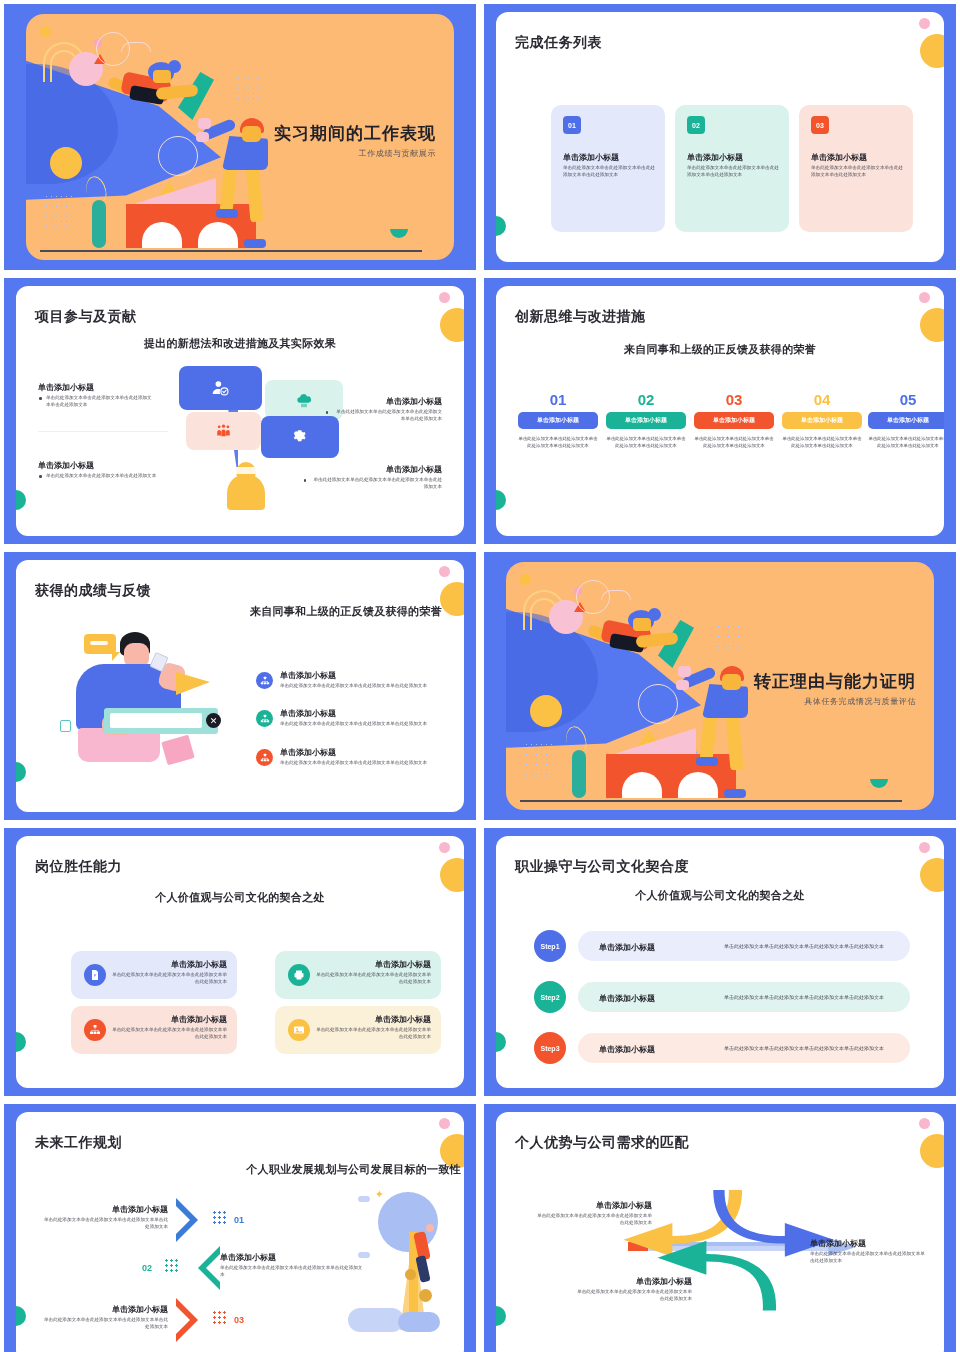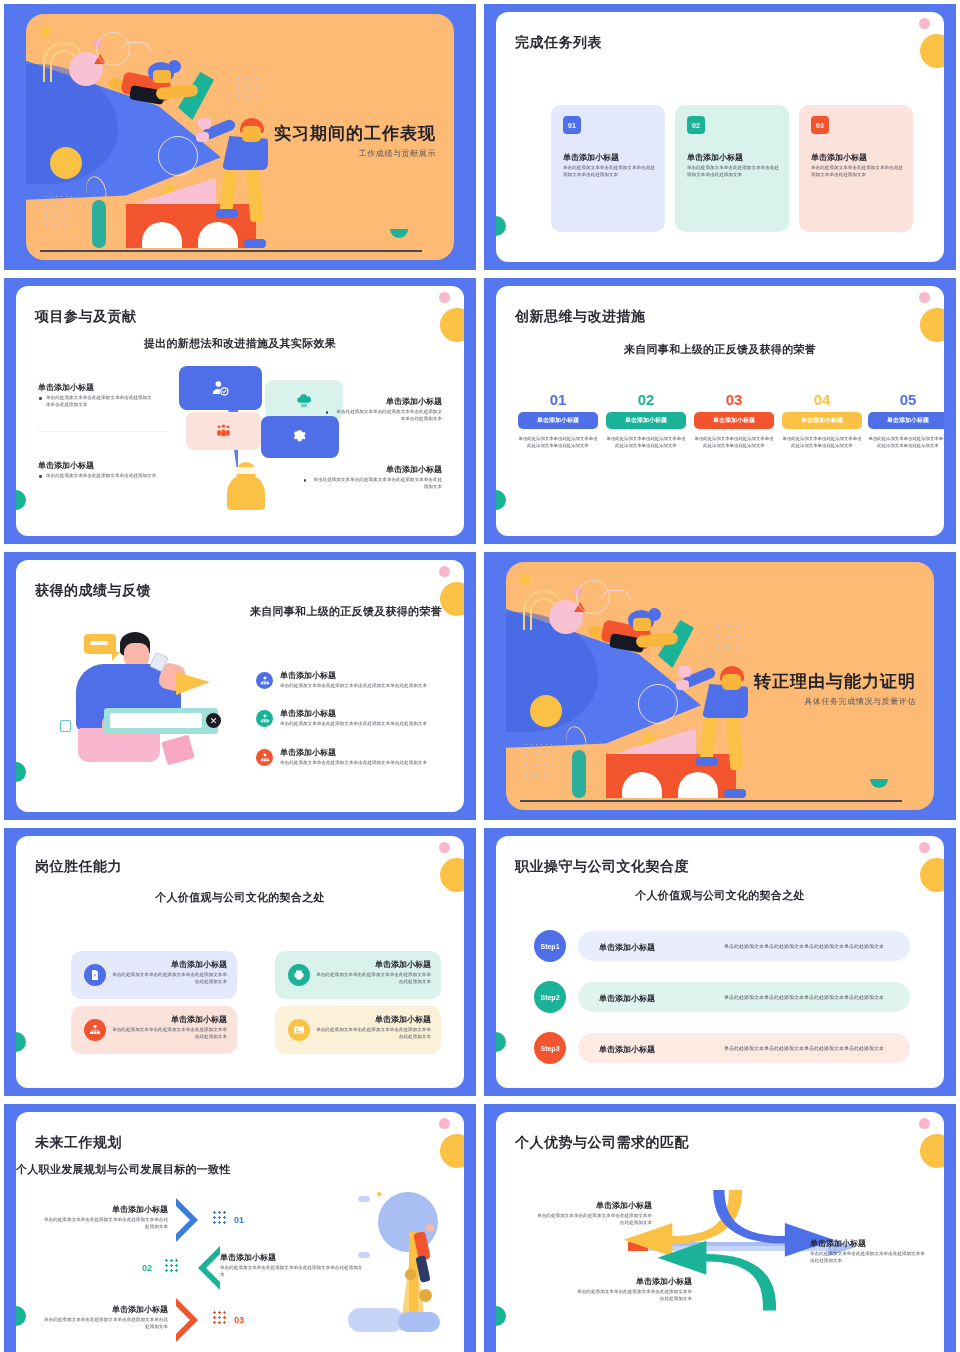--- a/index.html
+++ b/index.html
@@ -604,21 +604,21 @@
       <div class="body5" style="position:absolute;left:228px;top:209px;width:200px;">单击此处添加文本单击此处添加文本单击此处添加文本单击此处添加文本</div>
     </div>
   </div>
 
   <div class="slide">
     <div class="card">
       <div class="dot-pink" style="right:14px;top:6px;width:11px;height:11px;"></div>
       <div class="circ-orange" style="right:-10px;top:22px;width:34px;height:34px;"></div>
       <div class="circ-teal" style="left:-10px;bottom:36px;width:20px;height:20px;"></div>
       <div class="s-title" style="left:19px;top:22px;">未来工作规划</div>
-      <div class="s-sub" style="left:0;right:9px;top:50px;text-align:left;">个人职业发展规划与公司发展目标的一致性</div>
+      <div class="s-sub" style="left:0;right:3px;top:50px;text-align:right;">个人职业发展规划与公司发展目标的一致性</div>
 
       <div style="position:absolute;right:26px;top:80px;width:60px;height:60px;border-radius:50%;background:#A9BEF2;"></div>
       <div style="position:absolute;right:38px;top:118px;width:26px;height:100px;background:#FBD37F;clip-path:polygon(52% 0,100% 100%,0 100%);"></div>
       <div style="position:absolute;right:46px;top:120px;width:9px;height:86px;background:#FBC144;"></div>
       <div style="position:absolute;right:36px;top:120px;width:12px;height:28px;background:#F2542D;border-radius:4px;transform:rotate(-12deg);"></div>
       <div style="position:absolute;right:36px;top:144px;width:10px;height:26px;background:#2B3A67;border-radius:3px;transform:rotate(-12deg);"></div>
       <div style="position:absolute;right:30px;top:112px;width:8px;height:8px;border-radius:50%;background:#F8B7A8;"></div>
       <div style="position:absolute;right:60px;bottom:30px;width:56px;height:24px;background:#C6D4F7;border-radius:14px;"></div>
       <div style="position:absolute;right:24px;bottom:30px;width:42px;height:20px;background:#A9BEF2;border-radius:12px;"></div>
       <div style="position:absolute;right:94px;top:84px;width:12px;height:6px;background:#C6D4F7;border-radius:4px;"></div>

